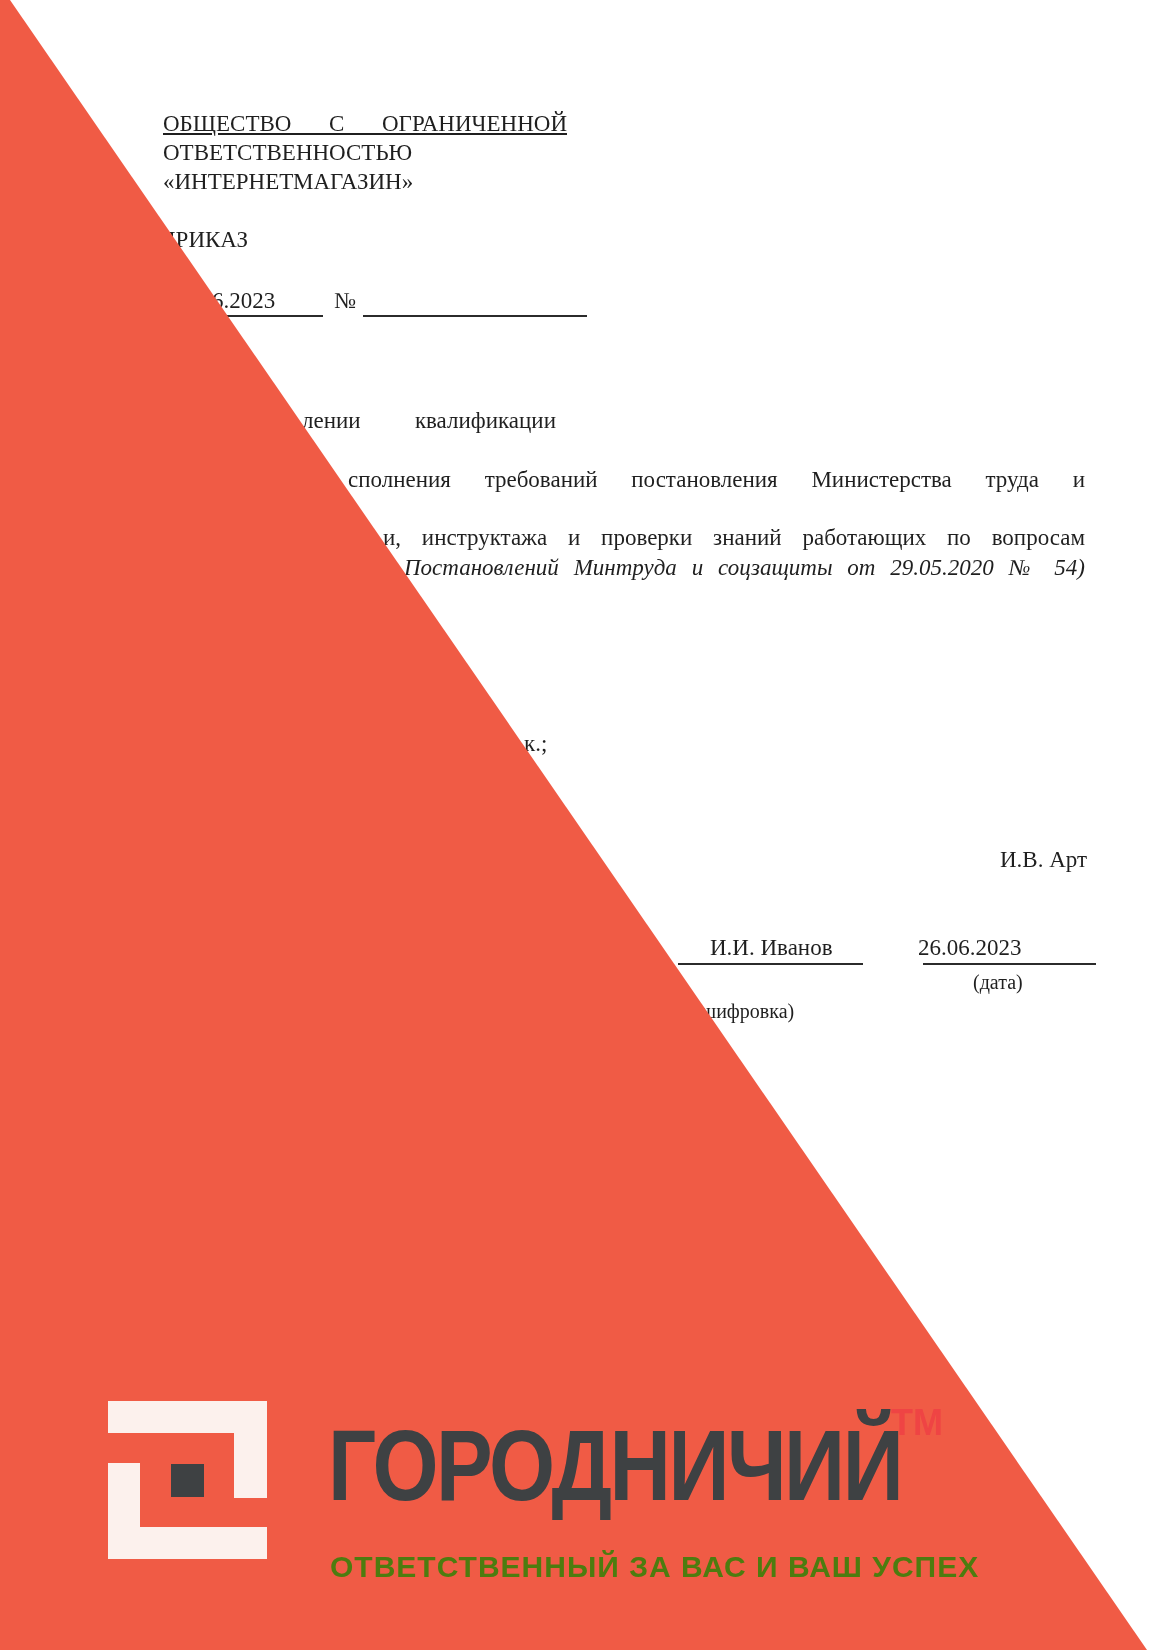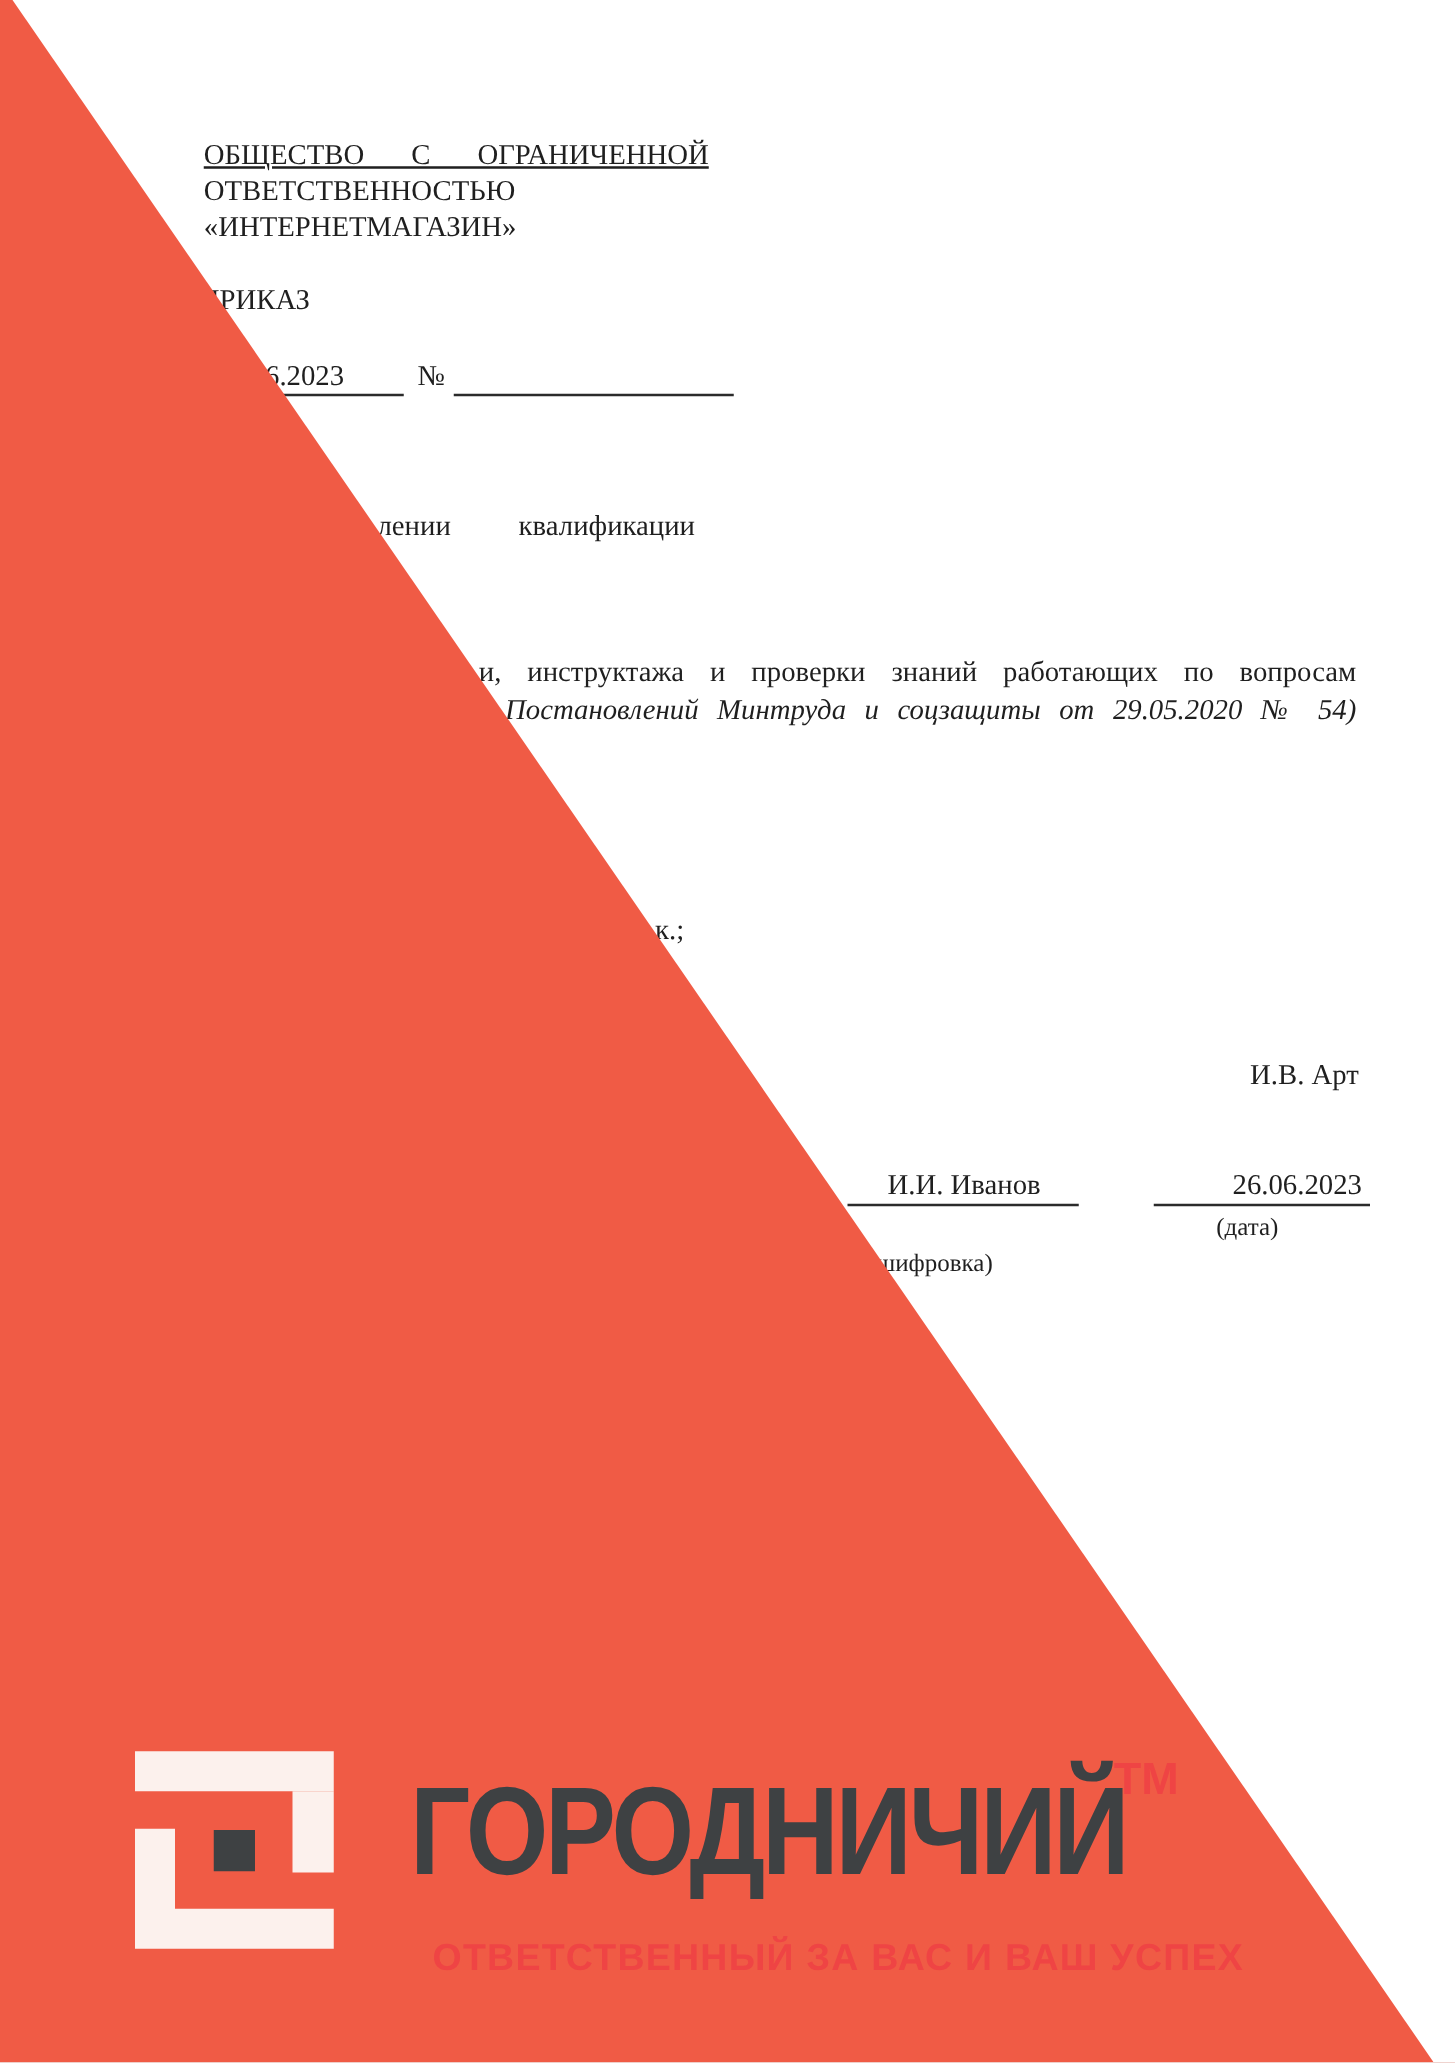--- a/index.html
+++ b/index.html
@@ -51,23 +51,23 @@
     font-size:100px;font-weight:700;letter-spacing:-3px;line-height:1;
     color:#3E4143;
     transform:scaleX(.85);transform-origin:left top;
     white-space:nowrap;
   }
   .brand-tm{
     position:absolute;left:891px;top:1405px;
     font-size:36px;font-weight:700;color:#ef4444;line-height:1;
   }
   .brand-tagline{
-    position:absolute;left:346px;top:1552px;
+    position:absolute;left:330px;top:1552px;
     font-size:30px;font-weight:700;letter-spacing:1px;line-height:1;
-    color:#ef4444;
+    color:#4d7c0f;
     white-space:nowrap;
   }
 </style>
 </head>
 <body>
 
 <div class="page">
 
   <div class="doc">
 
@@ -77,32 +77,33 @@
 
     <div class="frag" style="left:159px;top:226px;">ПРИКАЗ</div>
 
     <div class="frag" style="left:212px;top:287px;">6.2023</div>
     <div class="uline" style="left:200px;top:315px;width:123px;"></div>
     <div class="frag" style="left:334px;top:287px;">№</div>
     <div class="uline" style="left:363px;top:315px;width:224px;"></div>
 
     <div class="frag just" style="left:302px;top:407px;width:254px;"><span>лении</span> <span>квалификации</span></div>
 
+    <div class="frag just" style="left:348px;top:466px;width:737px;">сполнения требований постановления Министерства труда и</div>
     <div class="frag just" style="left:383px;top:524px;width:702px;">и, инструктажа и проверки знаний работающих по вопросам</div>
     <div class="frag just" style="left:404px;top:554px;width:681px;font-style:italic;">Постановлений Минтруда и соцзащиты от 29.05.2020 № 54)</div>
 
     <div class="frag" style="left:524px;top:730px;">к.;</div>
 
     <div class="frag" style="left:1000px;top:846px;">И.В. Арт</div>
 
     <div class="frag" style="left:710px;top:934px;">И.И. Иванов</div>
     <div class="uline" style="left:678px;top:963px;width:185px;"></div>
     <div class="frag small" style="left:683px;top:970px;margin-top:29px;">асшифровка)</div>
 
-    <div class="frag" style="left:986px;top:934px;text-align:center;">26.06.2023</div>
+    <div class="frag" style="left:918px;top:934px;text-align:center;">26.06.2023</div>
     <div class="uline" style="left:923px;top:963px;width:173px;"></div>
     <div class="frag small" style="left:973px;top:970px;">(дата)</div>
 
   </div>
 
   <div class="overlay"></div>
 
   <div class="brand">
     <div>
       <div class="mark-piece mark-top"></div>

